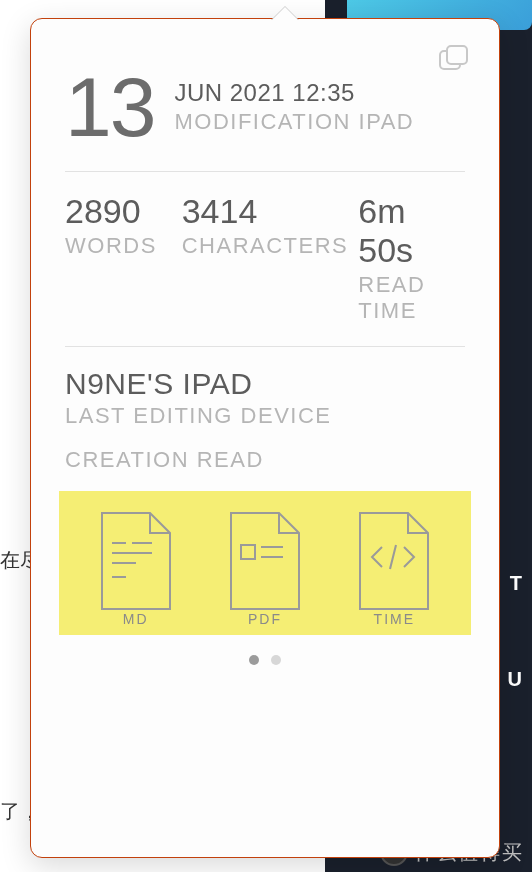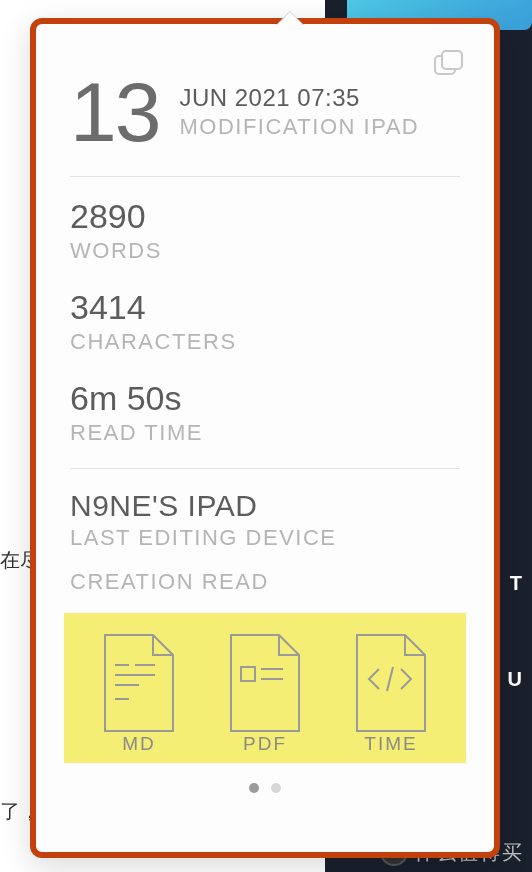--- a/index.html
+++ b/index.html
@@ -64,21 +64,21 @@
     border:2px solid #555;
   }
 
   .popover {
     position: absolute;
     top: 18px;
     left: 30px;
     width: 470px;
     height: 840px;
     background: #fdfdfd;
-    border: 6px solid #c2410c;
+    border: 1px solid #c2410c;
     border-radius: 12px;
     box-shadow: 0 8px 30px rgba(0,0,0,0.15);
     padding: 34px 34px 14px 34px;
   }
   .popover::before {
     content: "";
     position: absolute;
     top: -12px;
     left: 240px;
     width: 0; height: 0;
@@ -122,21 +122,21 @@
   }
 
   .divider {
     border: none;
     border-top: 1px solid #e2e2e2;
     margin: 22px 0 20px 0;
   }
 
   .stats-grid {
     display: grid;
-    grid-template-columns: 1fr;
+    grid-template-columns: 1fr 1fr 1fr;
     row-gap: 24px;
     column-gap: 10px;
   }
   .stat-val {
     font-size: 34px;
     font-weight: 300;
     color: #5c5c5c;
   }
 
   .info-row { margin-bottom: 18px; }
@@ -155,21 +155,21 @@
     margin: 0 -6px;
   }
   .export-btn {
     display: flex;
     flex-direction: column;
     align-items: center;
     cursor: pointer;
   }
   .export-btn svg { display:block; }
   .export-label {
-    font-size: 19px;
+    font-size: 14px;
     font-weight: 400;
     color: #8a8a8a;
     letter-spacing: 2px;
     margin-top: -2px;
   }
 
   .pager {
     display: flex;
     justify-content: center;
     gap: 12px;
@@ -202,21 +202,21 @@
   <div class="corner-icon">
     <svg width="30" height="26" viewBox="0 0 30 26">
       <rect x="1" y="6" width="20" height="18" rx="4" fill="none" stroke="#c8c8c8" stroke-width="2"></rect>
       <rect x="8" y="1" width="20" height="18" rx="4" fill="#fdfdfd" stroke="#c8c8c8" stroke-width="2"></rect>
     </svg>
   </div>
 
   <div class="mod-row">
     <div class="big-day">13</div>
     <div class="mod-sub">
-      <div class="line1">JUN 2021 07:35</div>
+      <div class="line1">JUN 2021 12:35</div>
       <div class="label-text">MODIFICATION IPAD</div>
     </div>
   </div>
 
   <hr class="divider">
 
   <div class="stats-grid">
     <div>
       <div class="stat-val">2890</div>
       <div class="label-text">WORDS</div>

